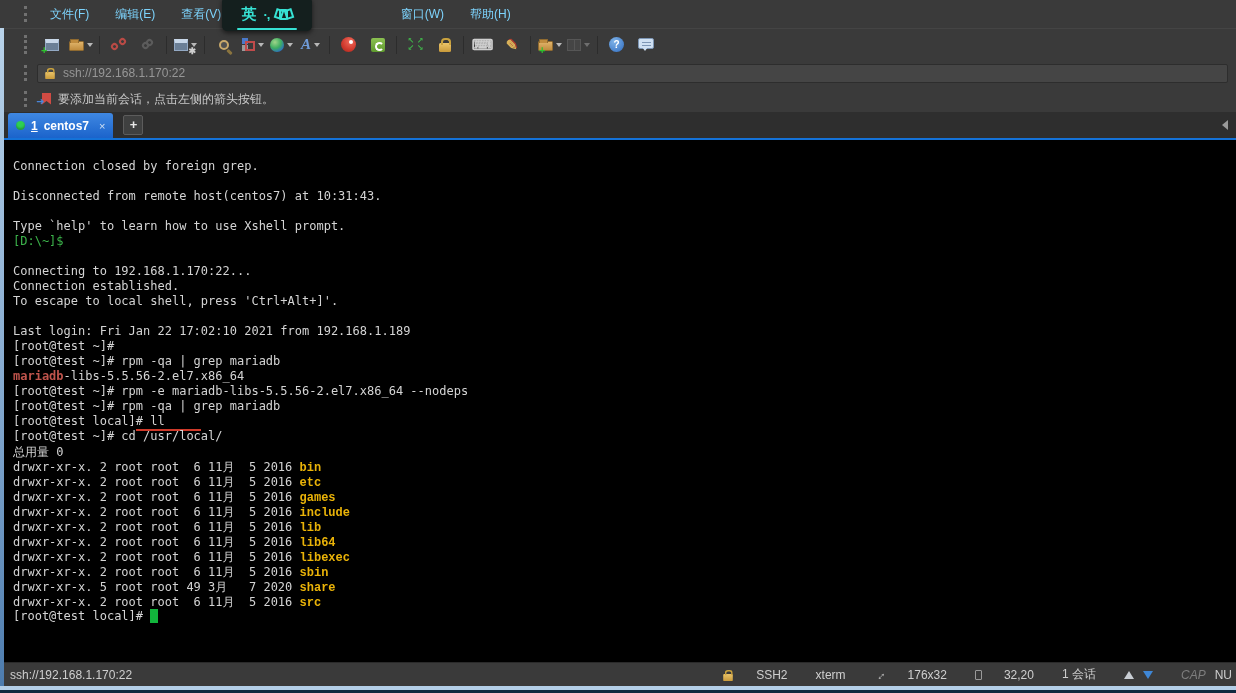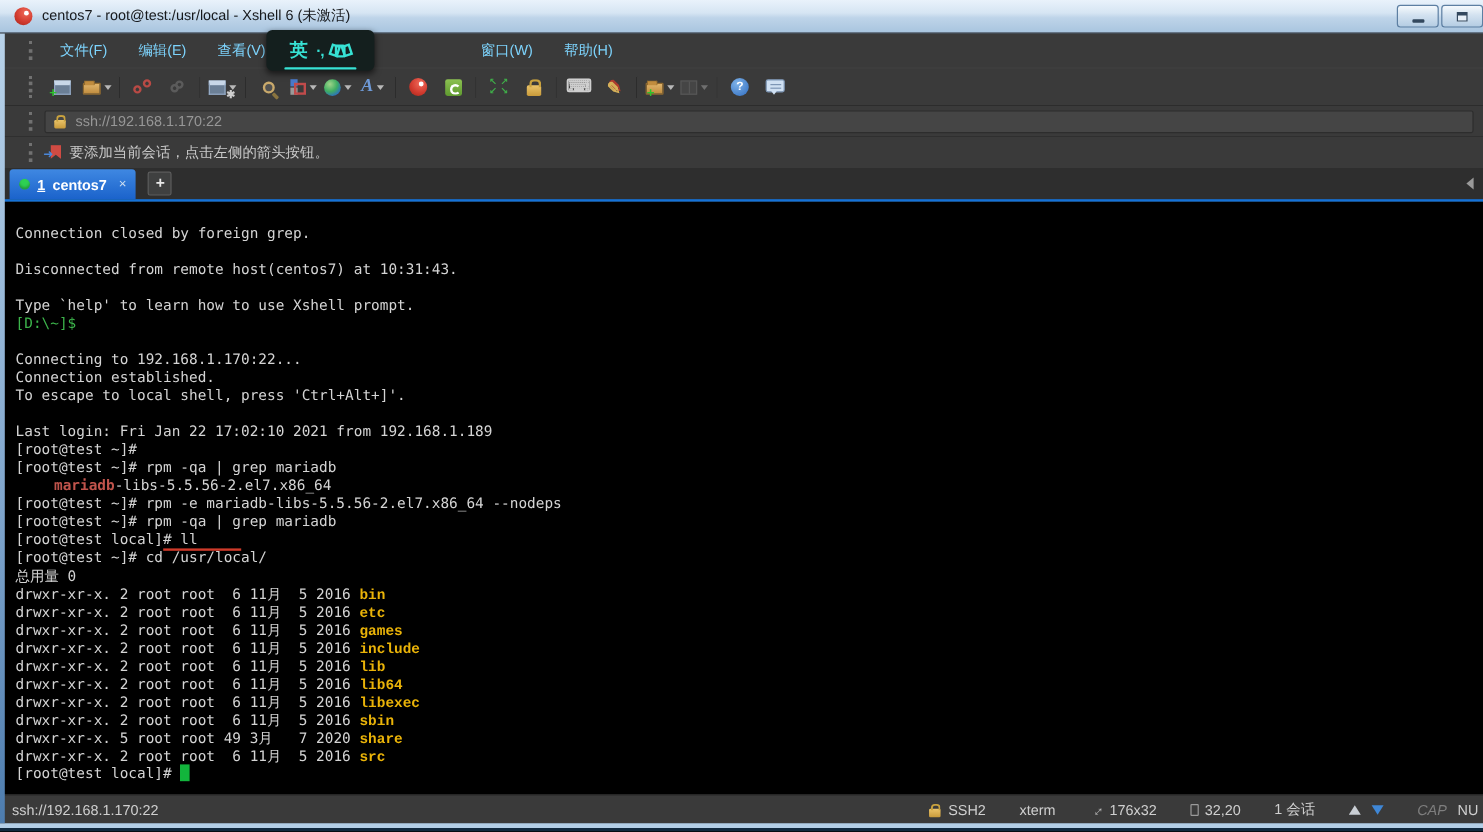--- a/index.html
+++ b/index.html
@@ -94,57 +94,45 @@
   .tab-label { font:bold 12px/1 "Liberation Sans",sans-serif; }
   .tab-close { color:#cfe0f2; font-size:11px; margin-left:4px; }
   .newtab { width:20px; height:20px; background:#3f4040; border:1px solid #5c5c5c; border-radius:2px; color:#e8e8e8; font:bold 13px/18px "Liberation Sans",sans-serif; text-align:center; margin:0 0 3px 10px; }
   .tab-scroll { position:absolute; right:8px; bottom:8px; width:0; height:0; border-top:5px solid transparent; border-bottom:5px solid transparent; border-right:6px solid #9a9a9a; }
 
   
   .terminal { flex:1; background:#000; padding:19px 0 0 13px; overflow:hidden; }
   .tl { height:15px; line-height:15px; white-space:pre; font:12px "DejaVu Sans Mono",monospace; }
   .seg-w { color:#d4d4d4; }
   .seg-g { color:#3cb44b; }
-  .seg-r { color:#c0544c; font-weight:bold;margin-left:32px; }
+  .seg-r { color:#c0544c; font-weight:bold; }
   .seg-b { color:#eab308; font-weight:bold;font-family:Liberation Mono, monospace; }
   .seg-u { color:#d4d4d4; border-bottom:2px solid #cf3a2a; padding-bottom:1px; }
   .seg-c { background:#12b53c; color:#12b53c; }
 
   
   .statusbar { height:24px; background:#3a3a3a; border-top:1px solid #2a2a2a; display:flex; align-items:center; padding:0 4px 0 10px; color:#cfcfcf; font-size:12px; }
   .s-left { flex:1; }
   .s-right { display:flex; align-items:center; gap:9px; }
-  .s-item { display:flex; align-items:center; gap:5px; }
+  .s-item { display:flex; align-items:center; gap:22px; }
   .s-gap { width:10px; }
   .gsize { display:inline-block; color:#b5b5b5; transform:rotate(-45deg); font-size:12px; }
   .gpos { width:7px; height:10px; border:1px solid #9a9a9a; border-radius:1px; display:inline-block; }
   .arr-up { width:0; height:0; border-left:5px solid transparent; border-right:5px solid transparent; border-bottom:8px solid #c9ced4; display:inline-block; }
   .arr-down { width:0; height:0; border-left:5px solid transparent; border-right:5px solid transparent; border-top:8px solid #3f87d6; display:inline-block; }
   .dim { color:#7e7e7e;font-style:italic; }
 
   .bottomborder { height:7px; background:linear-gradient(#b3cee7 0 4px, #10293f 4px); }
   .lborder { position:absolute; left:0; top:28px; bottom:7px; width:4px; background:linear-gradient(#b9d3ea,#7fa5cc 60%,#4d7cae); z-index:20; }
 </style>
 </head>
 <body>
 
 <div class="app">
 
-  <div class="titlebar">
-    <span class="gswirl"></span>
-    <span class="title-text">centos7 - root@test:/usr/local - Xshell 6 (未激活)</span>
-    <div class="win-ctrls">
-      <div class="winbtn">
-          <span class="glyph-min"></span>
-        </div>
-      <div class="winbtn">
-          <span class="glyph-max"></span>
-        </div>
-    </div>
-  </div>
 
   <div class="menubar">
     <span class="handle"></span>
     <span id="menu-left"><span class="menu-item">文件(F)</span><span class="menu-item">编辑(E)</span><span class="menu-item">查看(V)</span><span class="menu-item">工具(T</span></span>
     <span class="menu-spacer"></span>
     <span id="menu-right"><span class="menu-item">窗口(W)</span><span class="menu-item">帮助(H)</span></span>
     <div class="ime-pop">
       <span class="ime-mode">英</span>
       <span class="ime-punct">·,</span>
       <span class="shirt">

